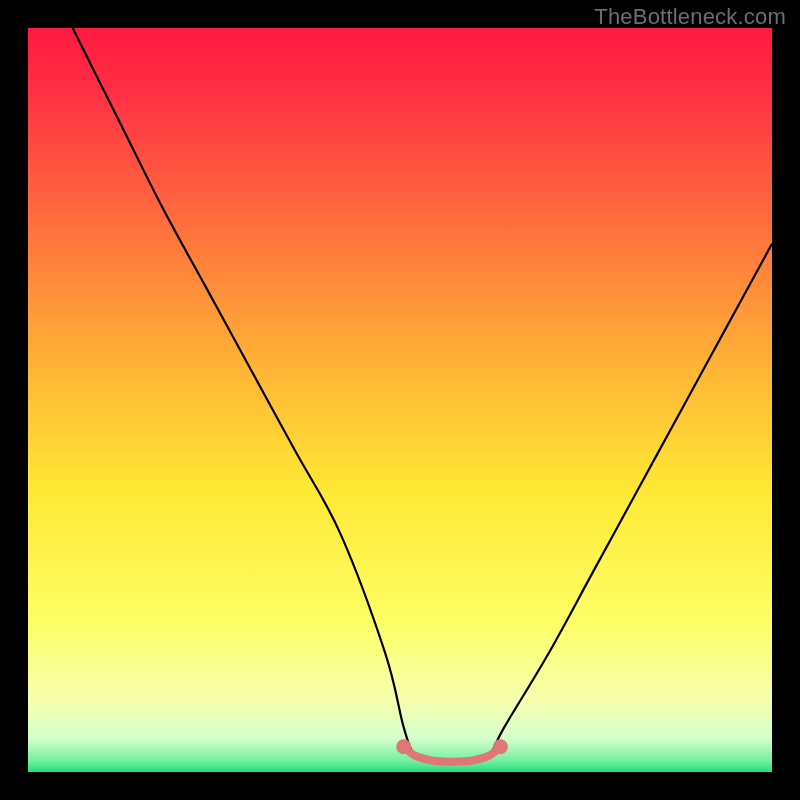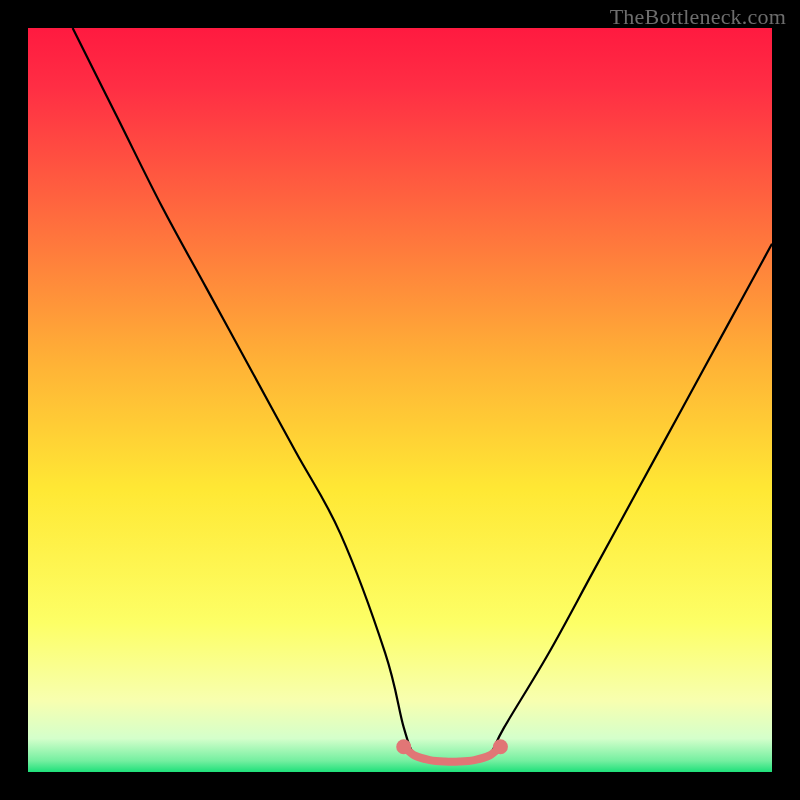--- a/index.html
+++ b/index.html
@@ -14,21 +14,21 @@
     position: absolute;
     left: 28px;
     top: 28px;
     width: 744px;
     height: 744px;
   }
   .watermark {
     position: absolute;
     top: 4px;
     right: 14px;
-    font-family: Liberation Serif, serif;
+    font-family: Liberation Sans, sans-serif;
     font-size: 22px;
     font-weight: 500;
     color: #6d6d6d;
     letter-spacing: 0.2px;
   }
 </style>
 </head>
 <body>
 <div class="frame">
 

